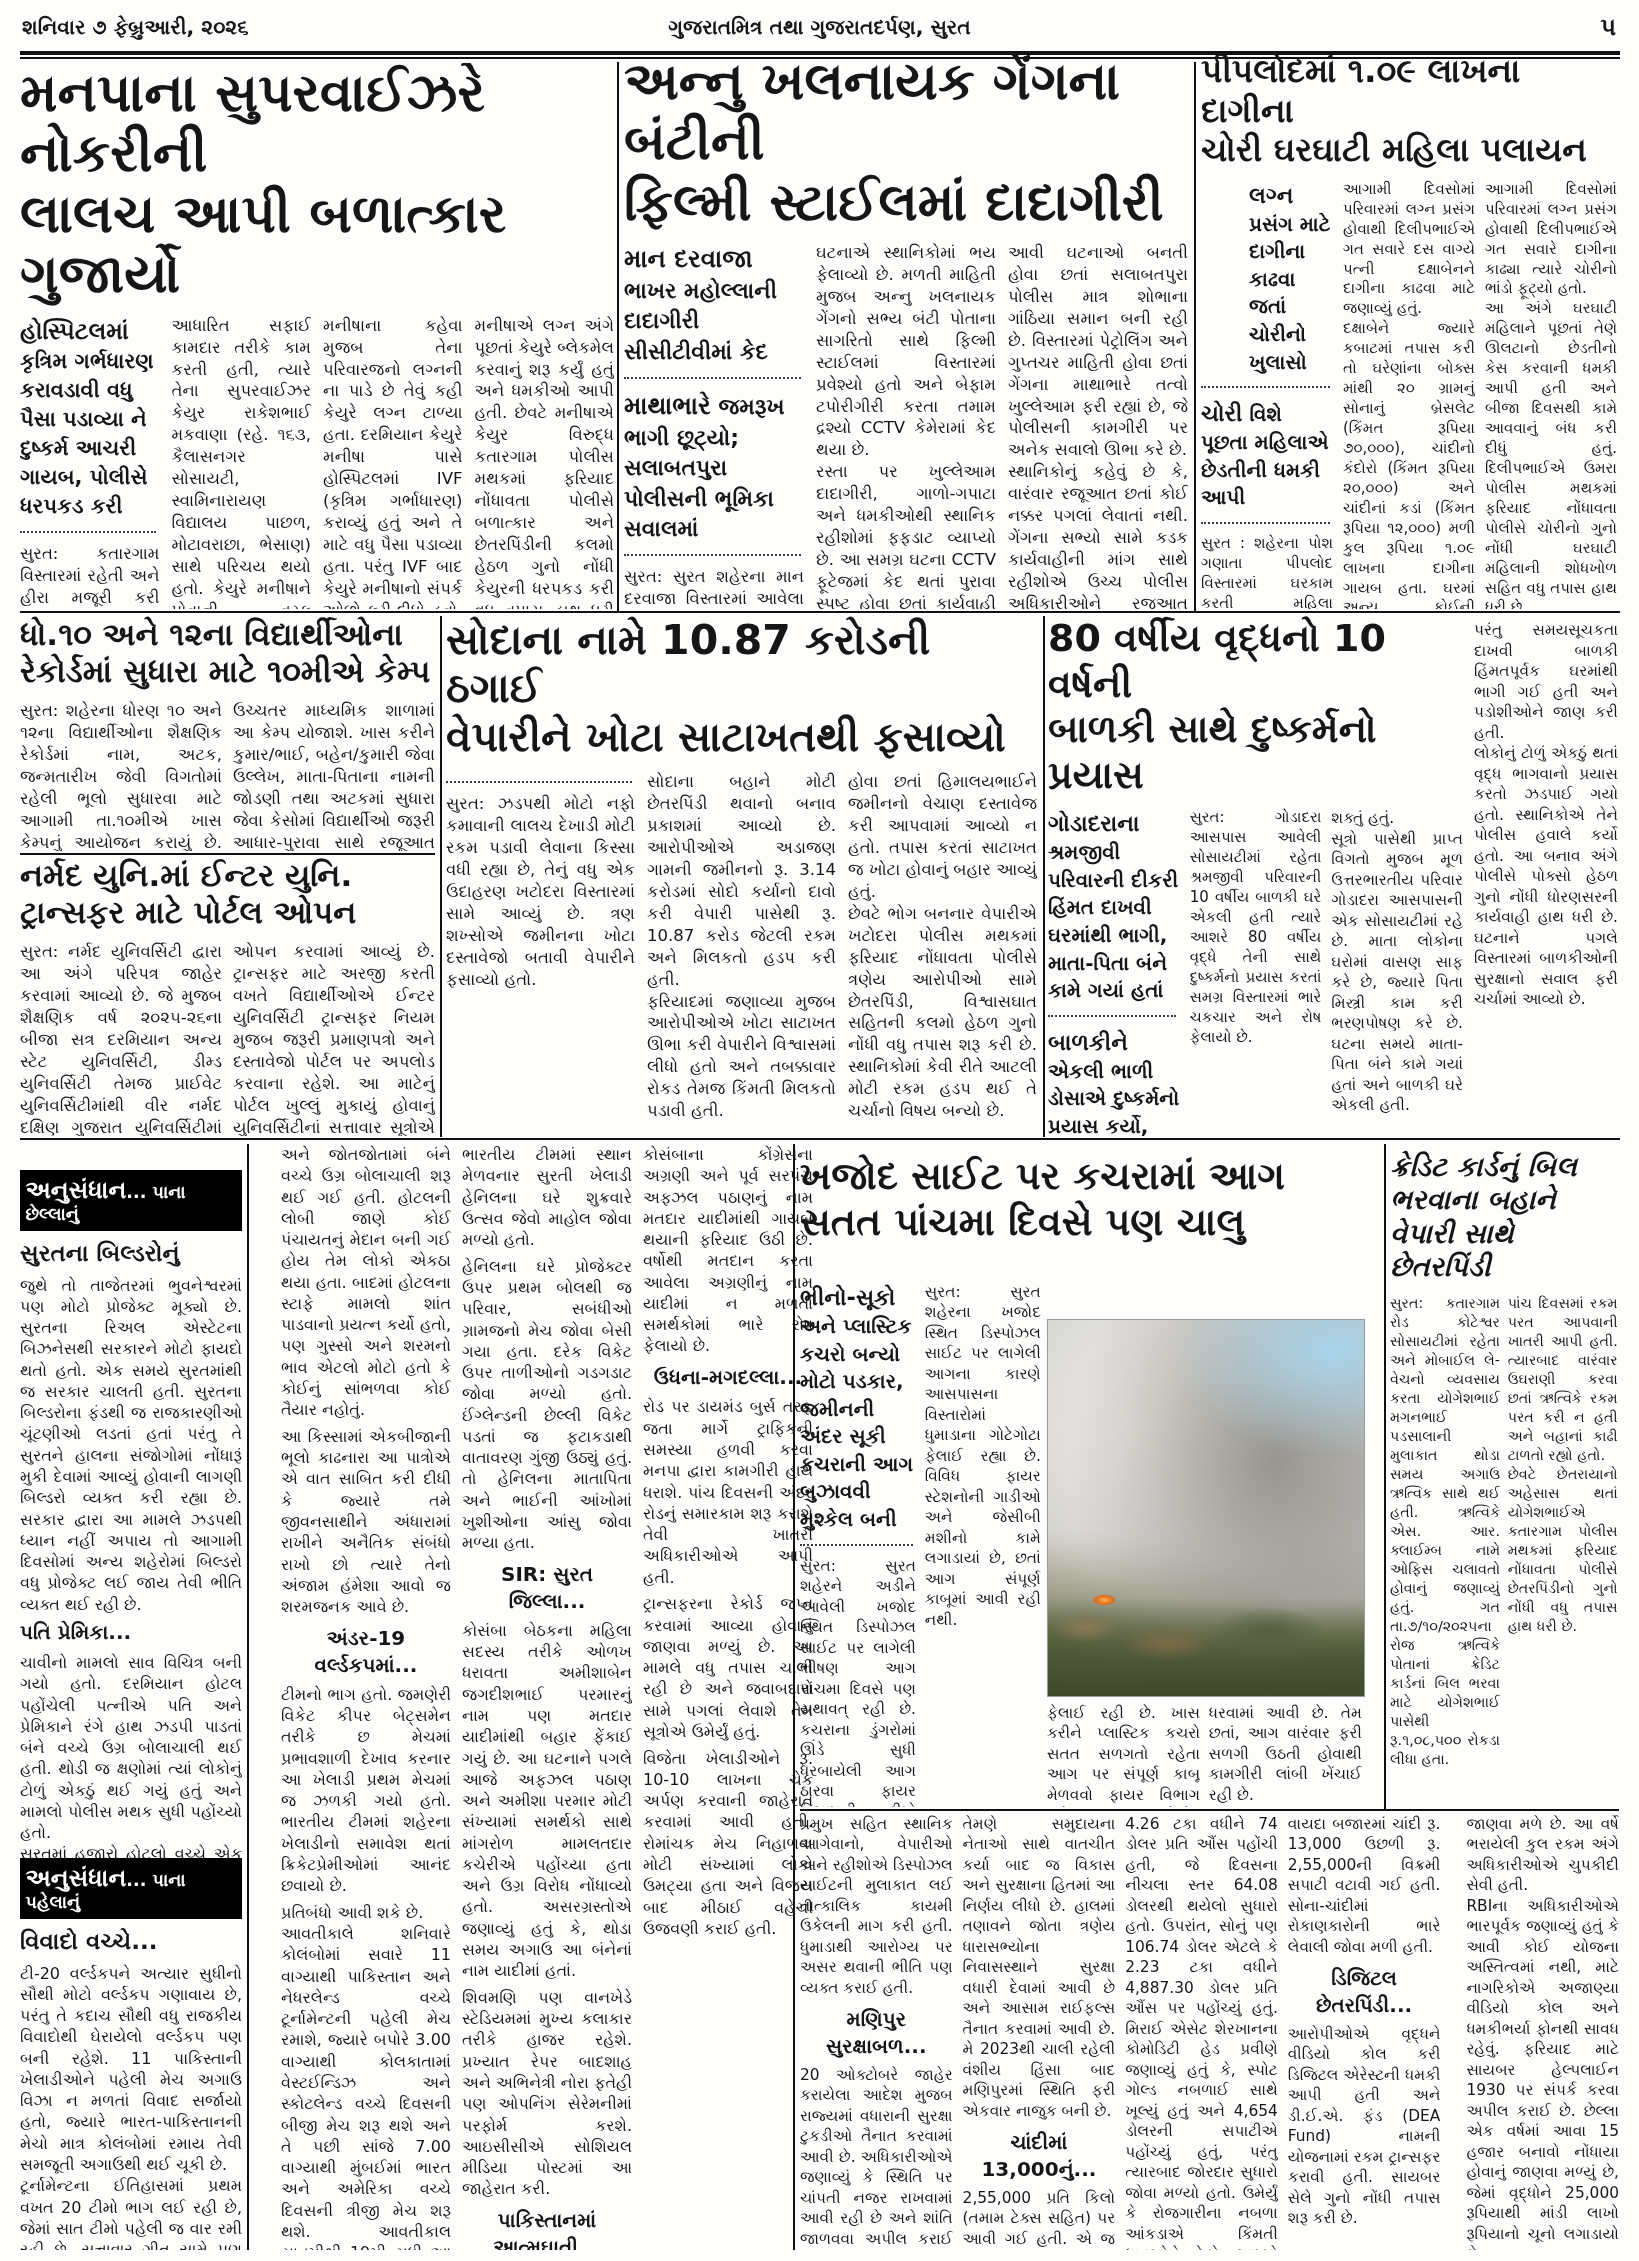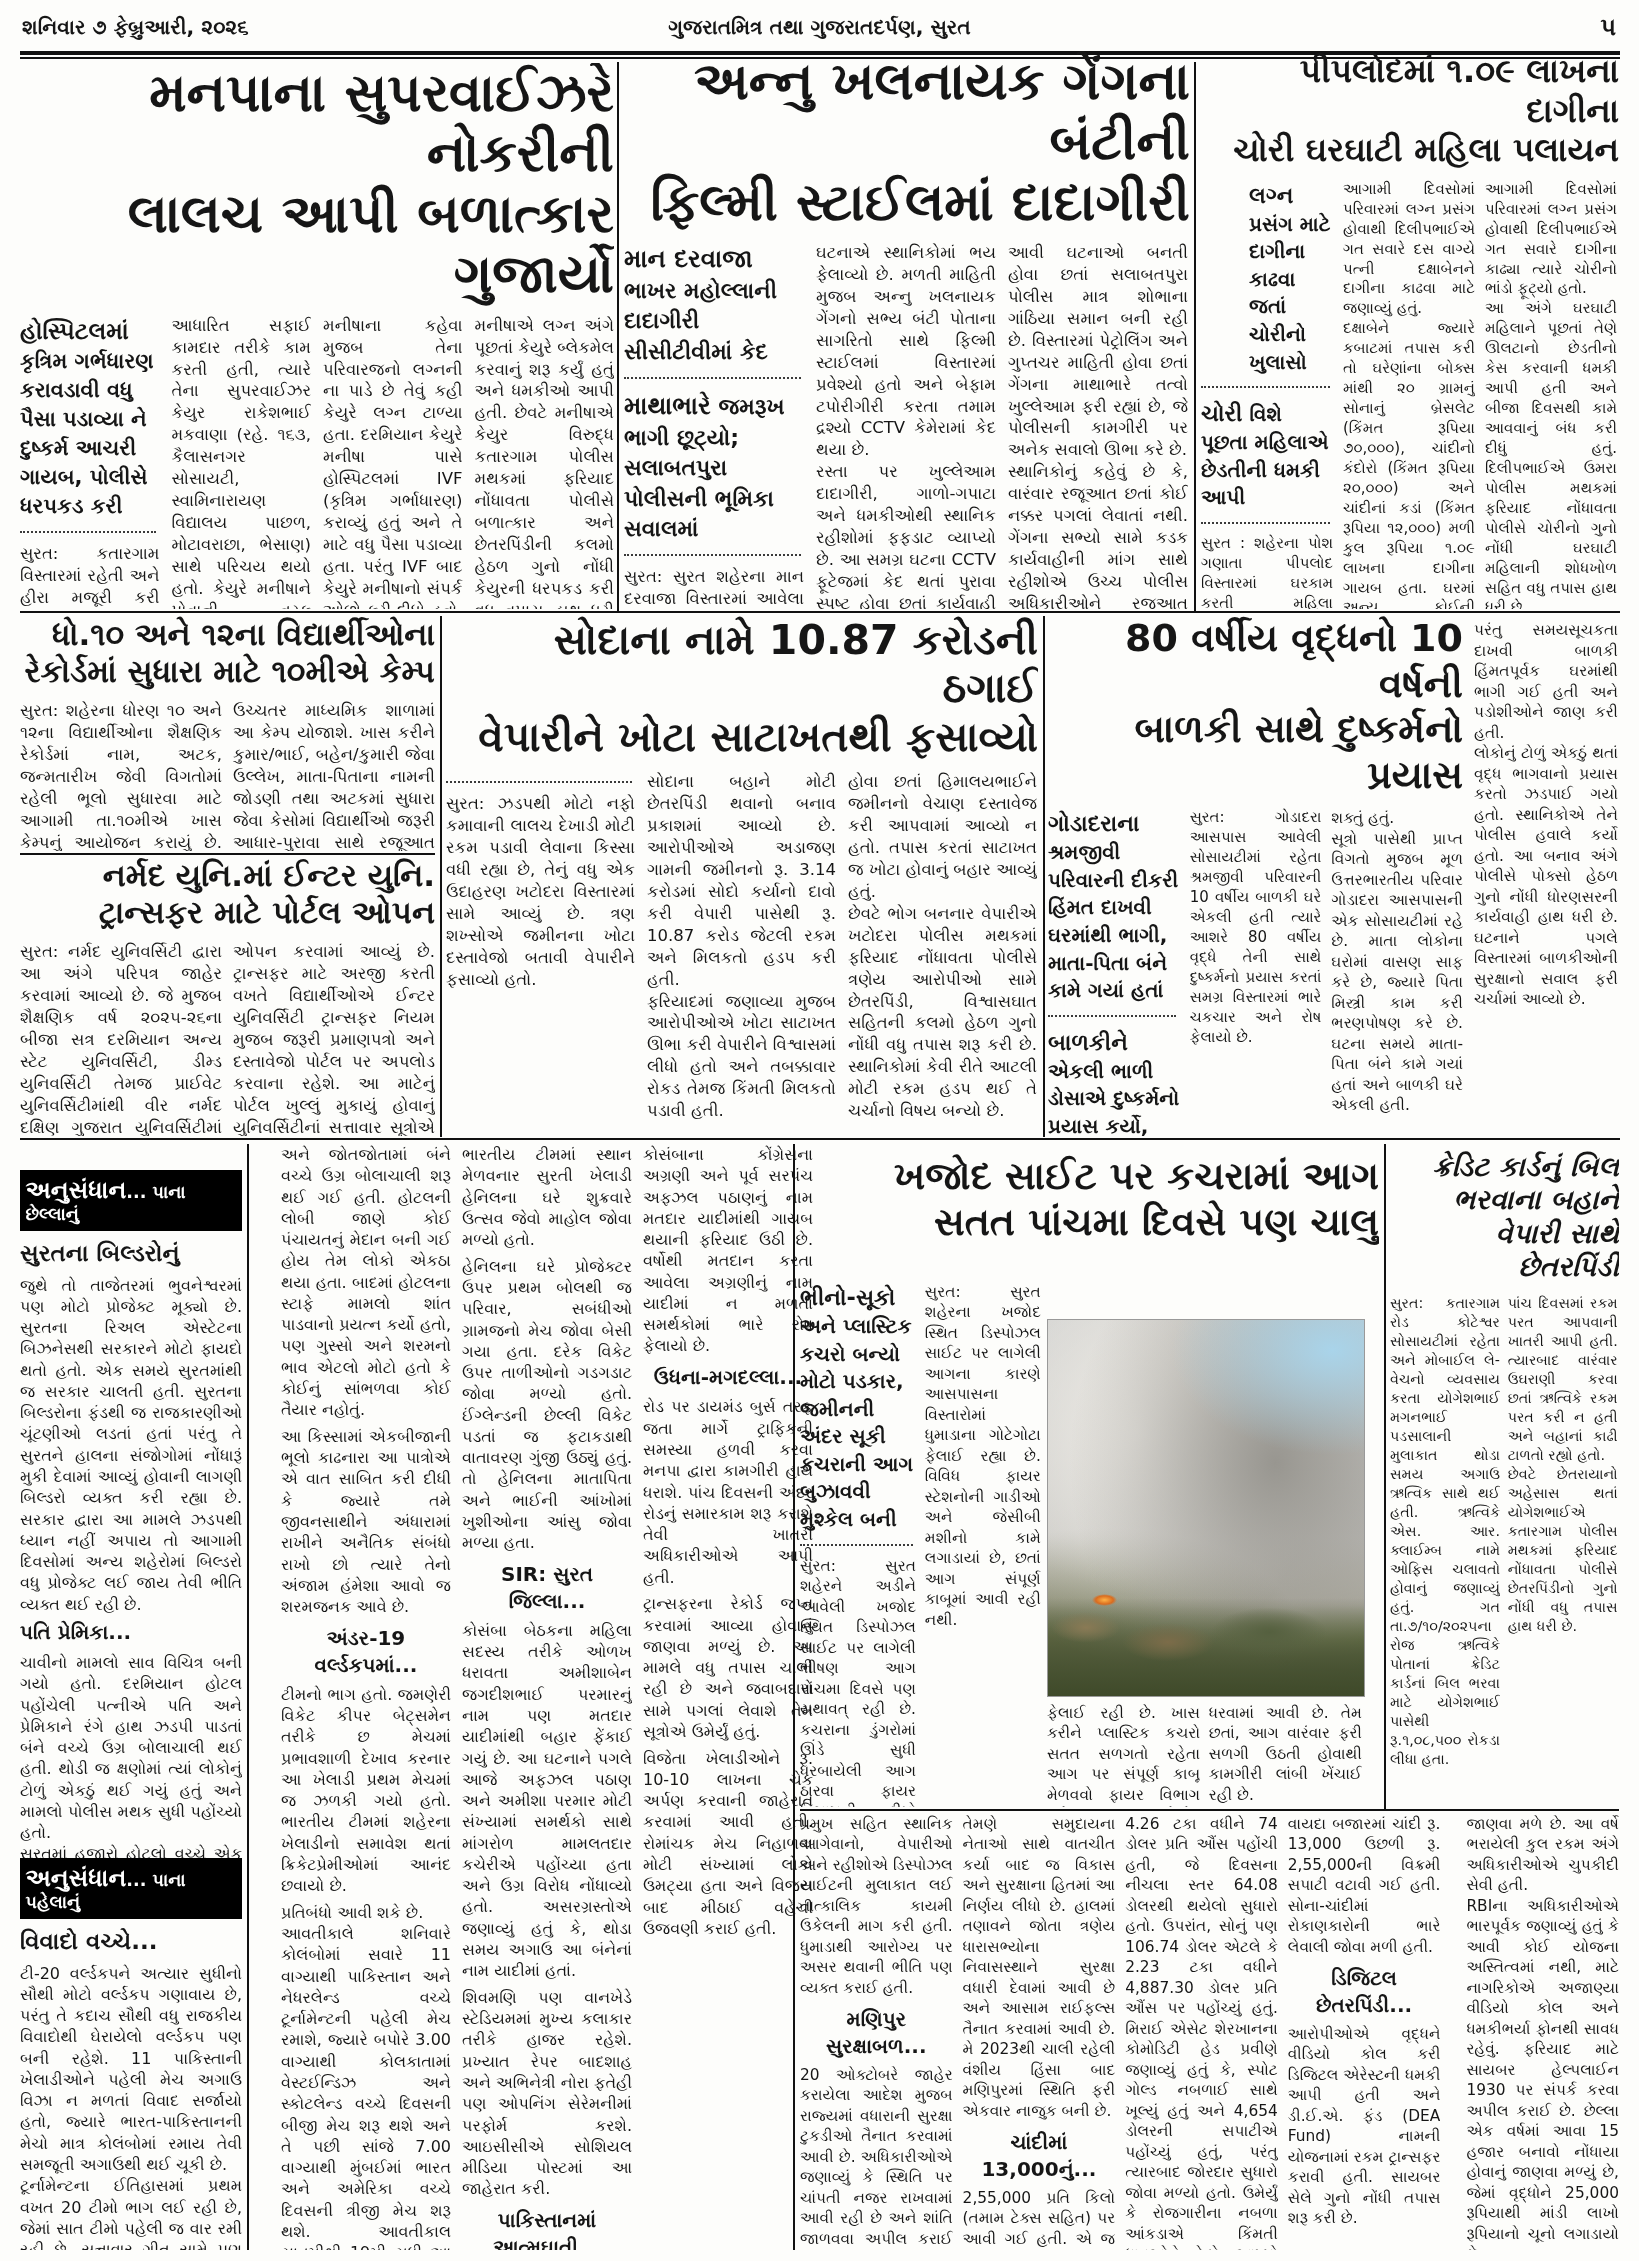--- a/index.html
+++ b/index.html
@@ -7,21 +7,21 @@
   .page{position:relative;width:1639px;height:2261px;background:#fdfdfb;color:#161616;
         font-family:"DejaVu Sans",sans-serif;overflow:hidden;}
   
   .hrule,.vrule{position:absolute;background:#111;}
   
   .mast-date{position:absolute;left:22px;top:15.4px;font-size:20.3px;font-weight:bold;}
   .mast-title{position:absolute;left:0;top:15.4px;width:100%;text-align:center;font-size:20.3px;font-weight:bold;}
   .mast-page{position:absolute;right:23px;top:13px;font-size:24px;font-weight:bold;}
   
   .story{position:absolute;overflow:hidden;}
-  .hl{font-weight:bold;text-align:right;margin:0 0 10px;}
+  .hl{font-weight:bold;text-align:left;margin:0 0 10px;}
   .hl span{display:block;}
   .cols{display:flex;}
   .col{overflow:hidden;}
   .bodytxt{font-size:16.5px;line-height:1.33;text-align:justify;}
   .pre{white-space:pre-line;margin:0 0 5.5px;}
   .kicker{font-weight:bold;line-height:1.38;text-align:left;}
   .kicker .lead{font-size:112%;}
   .dotsep{border-top:2.2px dotted #3a3a3a;margin:10px 3.3px 10px 0;}
   .subhead{font-weight:bold;text-align:center;font-size:20px;margin:7.7px 0 5.5px;}
   .banner{background:#000;color:#fff;padding:5.5px 5.5px 6.6px;margin:0 0 8.8px;}

